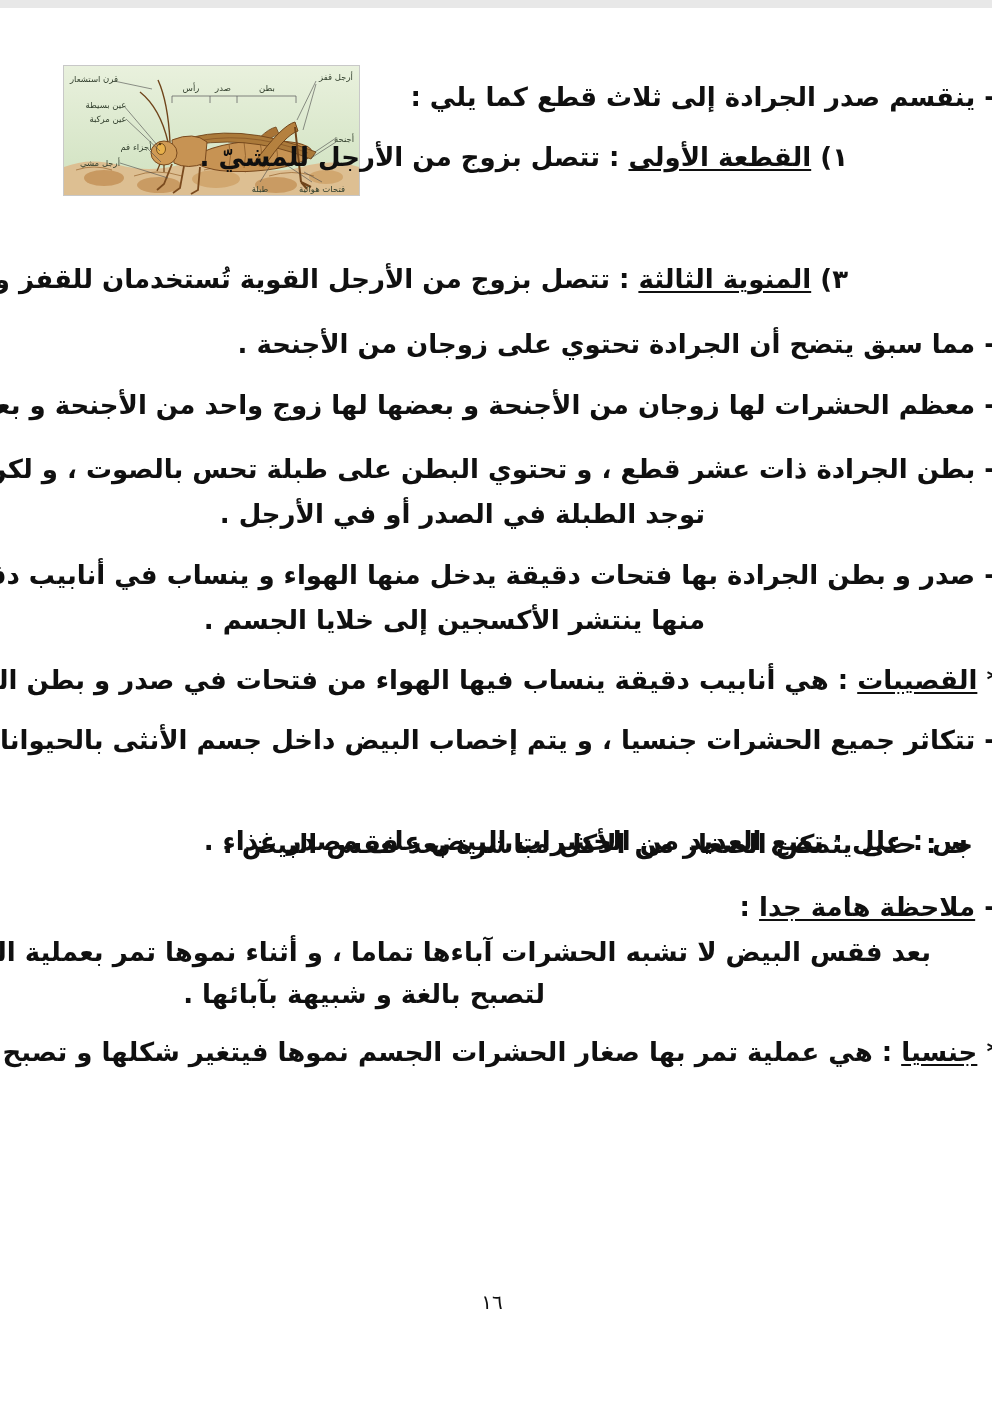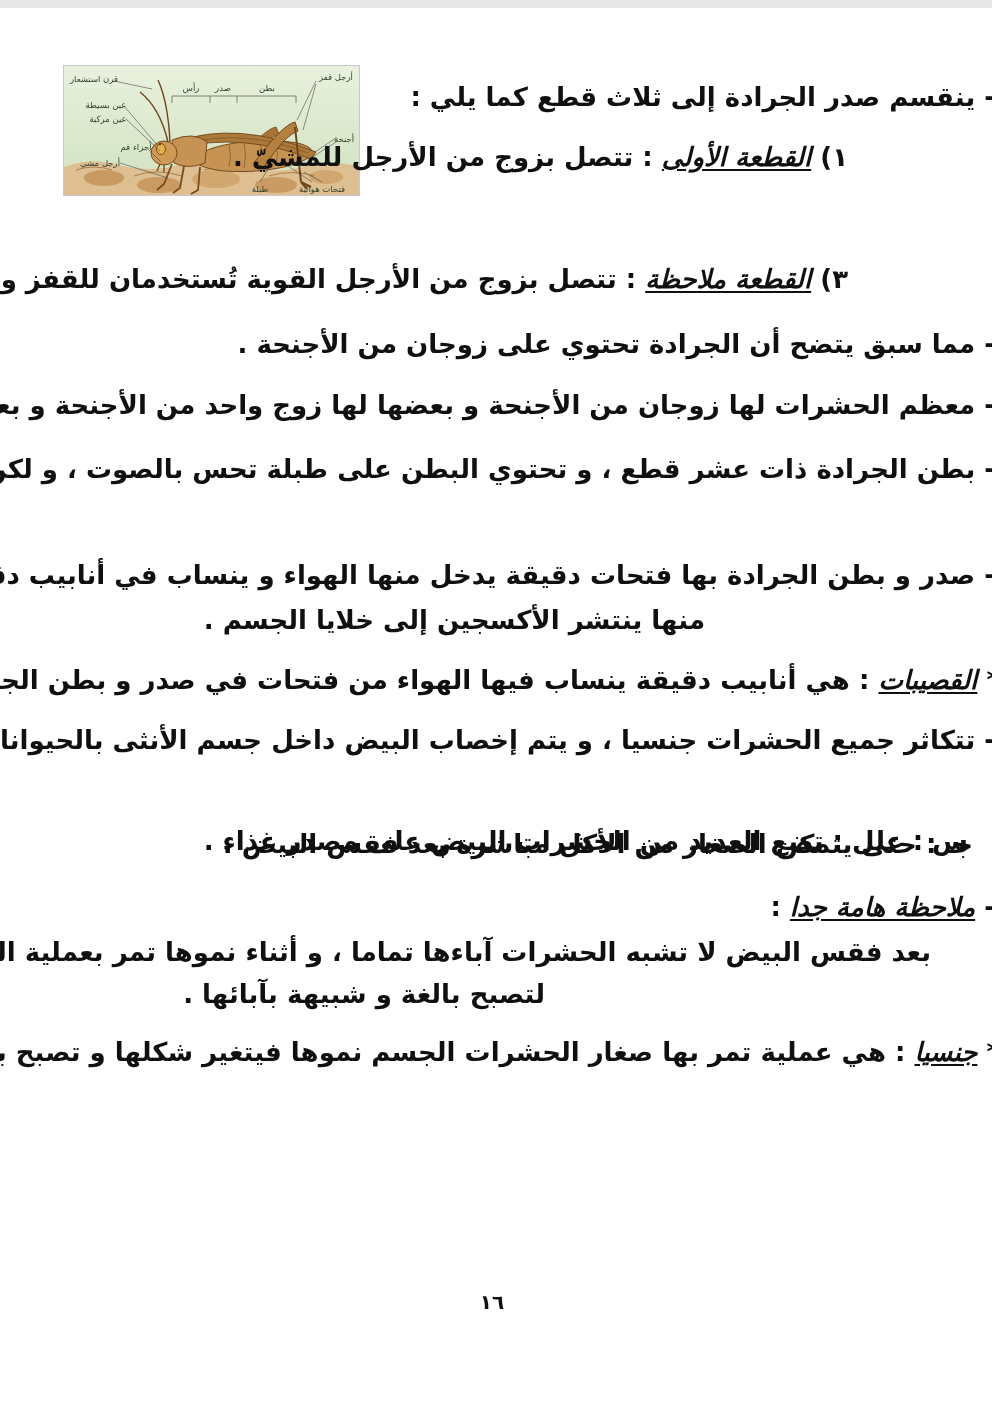--- a/index.html
+++ b/index.html
@@ -15,30 +15,29 @@
   }
   .line{
     position:absolute;
     direction:rtl;
     white-space:nowrap;
     font-weight:bold;
     font-size:26px;
     letter-spacing:0;
   }
   .term{
-    font-style:italic;
     text-decoration:underline;
     text-underline-offset:3px;
   }
   .pagenum{
     position:absolute;
     left:0;right:36px;
     top:1282px;
     text-align:center;
-    font-weight:bold;
+    font-weight:normal;
     font-size:20px;
   }
   .figure{
     position:absolute;
     left:63px;top:57px;
     width:295px;height:129px;
     border:1px solid #c8c8c8;
     background:#dfeccf;
   }
   .figure svg{display:block;}
@@ -129,27 +128,28 @@
       <text class="fig-label" x="196" y="126" text-anchor="middle">طبلة</text>
       <text class="fig-label" x="258" y="126" text-anchor="middle">فتحات هوائية</text>
     </svg>
   </div>
 
   <div class="line" style="top:74px;right:25px">- ينقسم صدر الجرادة إلى ثلاث قطع كما يلي :</div>
 
   <div class="line" style="top:134px;right:172px"><span>١) </span><span class="term">القطعة الأولى</span><span> : تتصل بزوج من الأرجل للمشيّ .</span></div>
 
 
-  <div class="line" style="top:256px;right:172px"><span>٣) </span><span class="term">القطعة ملاحظة</span><span> : تتصل بزوج من الأرجل القوية تُستخدمان للقفز و زوج من الأجنحة .</span></div>
+  <div class="line" style="top:256px;right:172px"><span>٣) </span><span class="term">المنوية الثالثة</span><span> : تتصل بزوج من الأرجل القوية تُستخدمان للقفز و زوج من الأجنحة .</span></div>
 
   <div class="line" style="top:321px;right:25px">- مما سبق يتضح أن الجرادة تحتوي على زوجان من الأجنحة .</div>
 
   <div class="line" style="top:382px;right:25px">- معظم الحشرات لها زوجان من الأجنحة و بعضها لها زوج واحد من الأجنحة و بعضها ليس له أجنحة .</div>
 
   <div class="line" style="top:446px;right:25px">- بطن الجرادة ذات عشر قطع ، و تحتوي البطن على طبلة تحس بالصوت ، و لكن في حشرات أخرى</div>
+  <div class="line" style="top:491px;right:315px">توجد الطبلة في الصدر أو في الأرجل .</div>
 
   <div class="line" style="top:552px;right:25px">- صدر و بطن الجرادة بها فتحات دقيقة يدخل منها الهواء و ينساب في أنابيب دقيقة تسمى القصيبات و</div>
   <div class="line" style="top:597px;right:315px">منها ينتشر الأكسجين إلى خلايا الجسم .</div>
 
   <div class="line" style="top:657px;right:20px"><span>* </span><span class="term">القصيبات</span><span> : هي أنابيب دقيقة ينساب فيها الهواء من فتحات في صدر و بطن الجرادة لكي تتنفس .</span></div>
 
   <div class="line" style="top:717px;right:25px">- تتكاثر جميع الحشرات جنسيا ، و يتم إخصاب البيض داخل جسم الأنثى بالحيوانات المنوية للذكر .</div>
 
   <div class="line" style="top:818px;right:52px">س : علل : تضع العديد من الحشرات البيض على مصدر غذاء .</div>
   <div class="line" style="top:821px;right:47px">جـ : حتى يتمكن الصغار من الأكل مباشرة بعد فقس البيض .</div>

